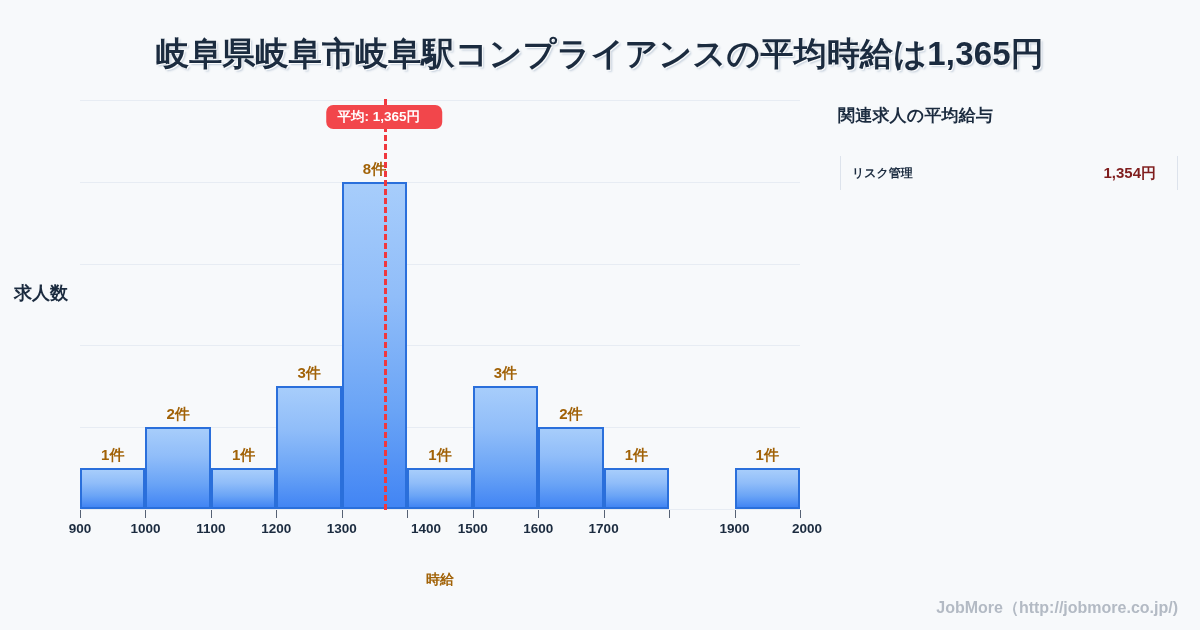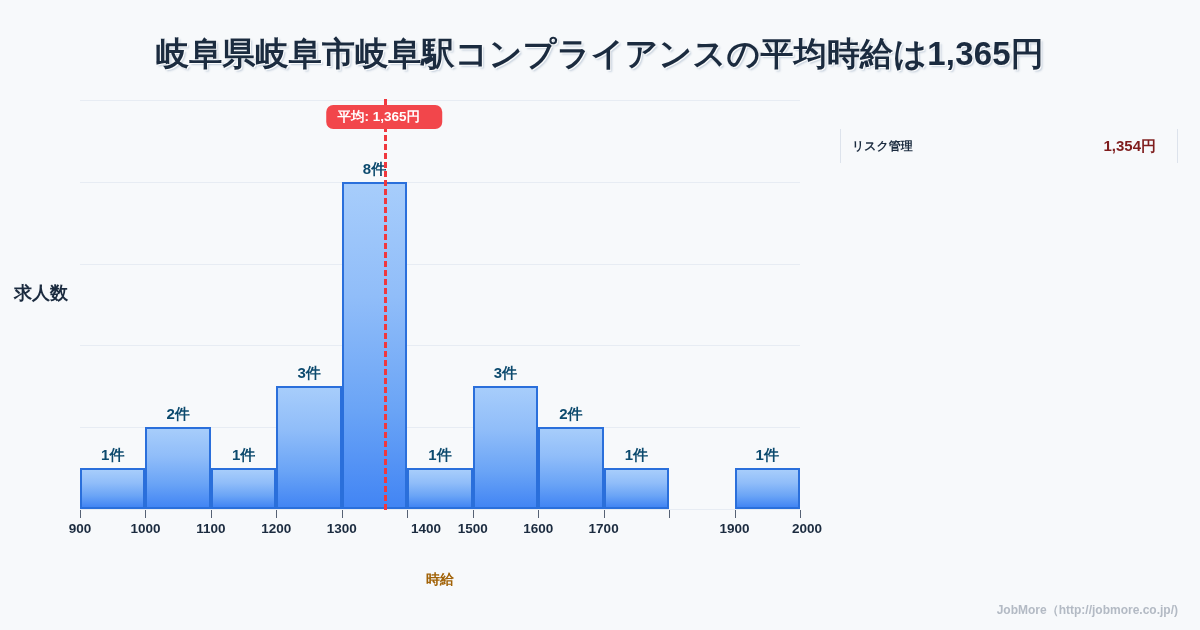--- a/index.html
+++ b/index.html
@@ -72,21 +72,21 @@
     bottom: 1px;
     box-sizing: border-box;
     border: 2px solid #2a6fdb;
     background: linear-gradient(to bottom, #a7cdfb 0%, #90bdf9 35%, #6aa4f6 70%, #4285f4 100%);
   }
   .bar-label {
     position: absolute;
     text-align: center;
     font-size: 15px;
     font-weight: bold;
-    color: #0c4a6e;
+    color: #a16207;
     white-space: nowrap;
   }
 
   .tick {
     position: absolute;
     top: 410px;
     width: 1px;
     height: 8px;
     background: #566274;
   }
@@ -188,21 +188,21 @@
     font-size: 15px;
     font-weight: bold;
     color: #7f1d1d;
   }
 
   
   .attribution {
     position: absolute;
     right: 22px;
     bottom: 11px;
-    font-size: 12px;
+    font-size: 16px;
     font-weight: bold;
     color: #b3bac4;
     white-space: nowrap;
   }
 </style>
 </head>
 <body>
 
 <div id="page">
 
@@ -266,20 +266,21 @@
         <div class="tick-label" style="left: 720px; margin-left: 7px;">2000</div>
         <div class="avg-line" style="left: 304.364px;"></div>
       </div>
 
     <div id="avg-badge-host">
         <div class="avg-badge" style="left: 384.364px;">平均: 1,365円</div>
       </div>
   </div>
 
   <div class="side-panel">
+    <div class="side-title">関連求人の平均給与</div>
     <div id="salary-rows">
         <div class="salary-row">
           <span class="salary-name">リスク管理</span>
           <span class="salary-value">1,354円</span>
         </div>
       </div>
   </div>
 
   <div class="attribution">JobMore（http://jobmore.co.jp/)</div>
 

